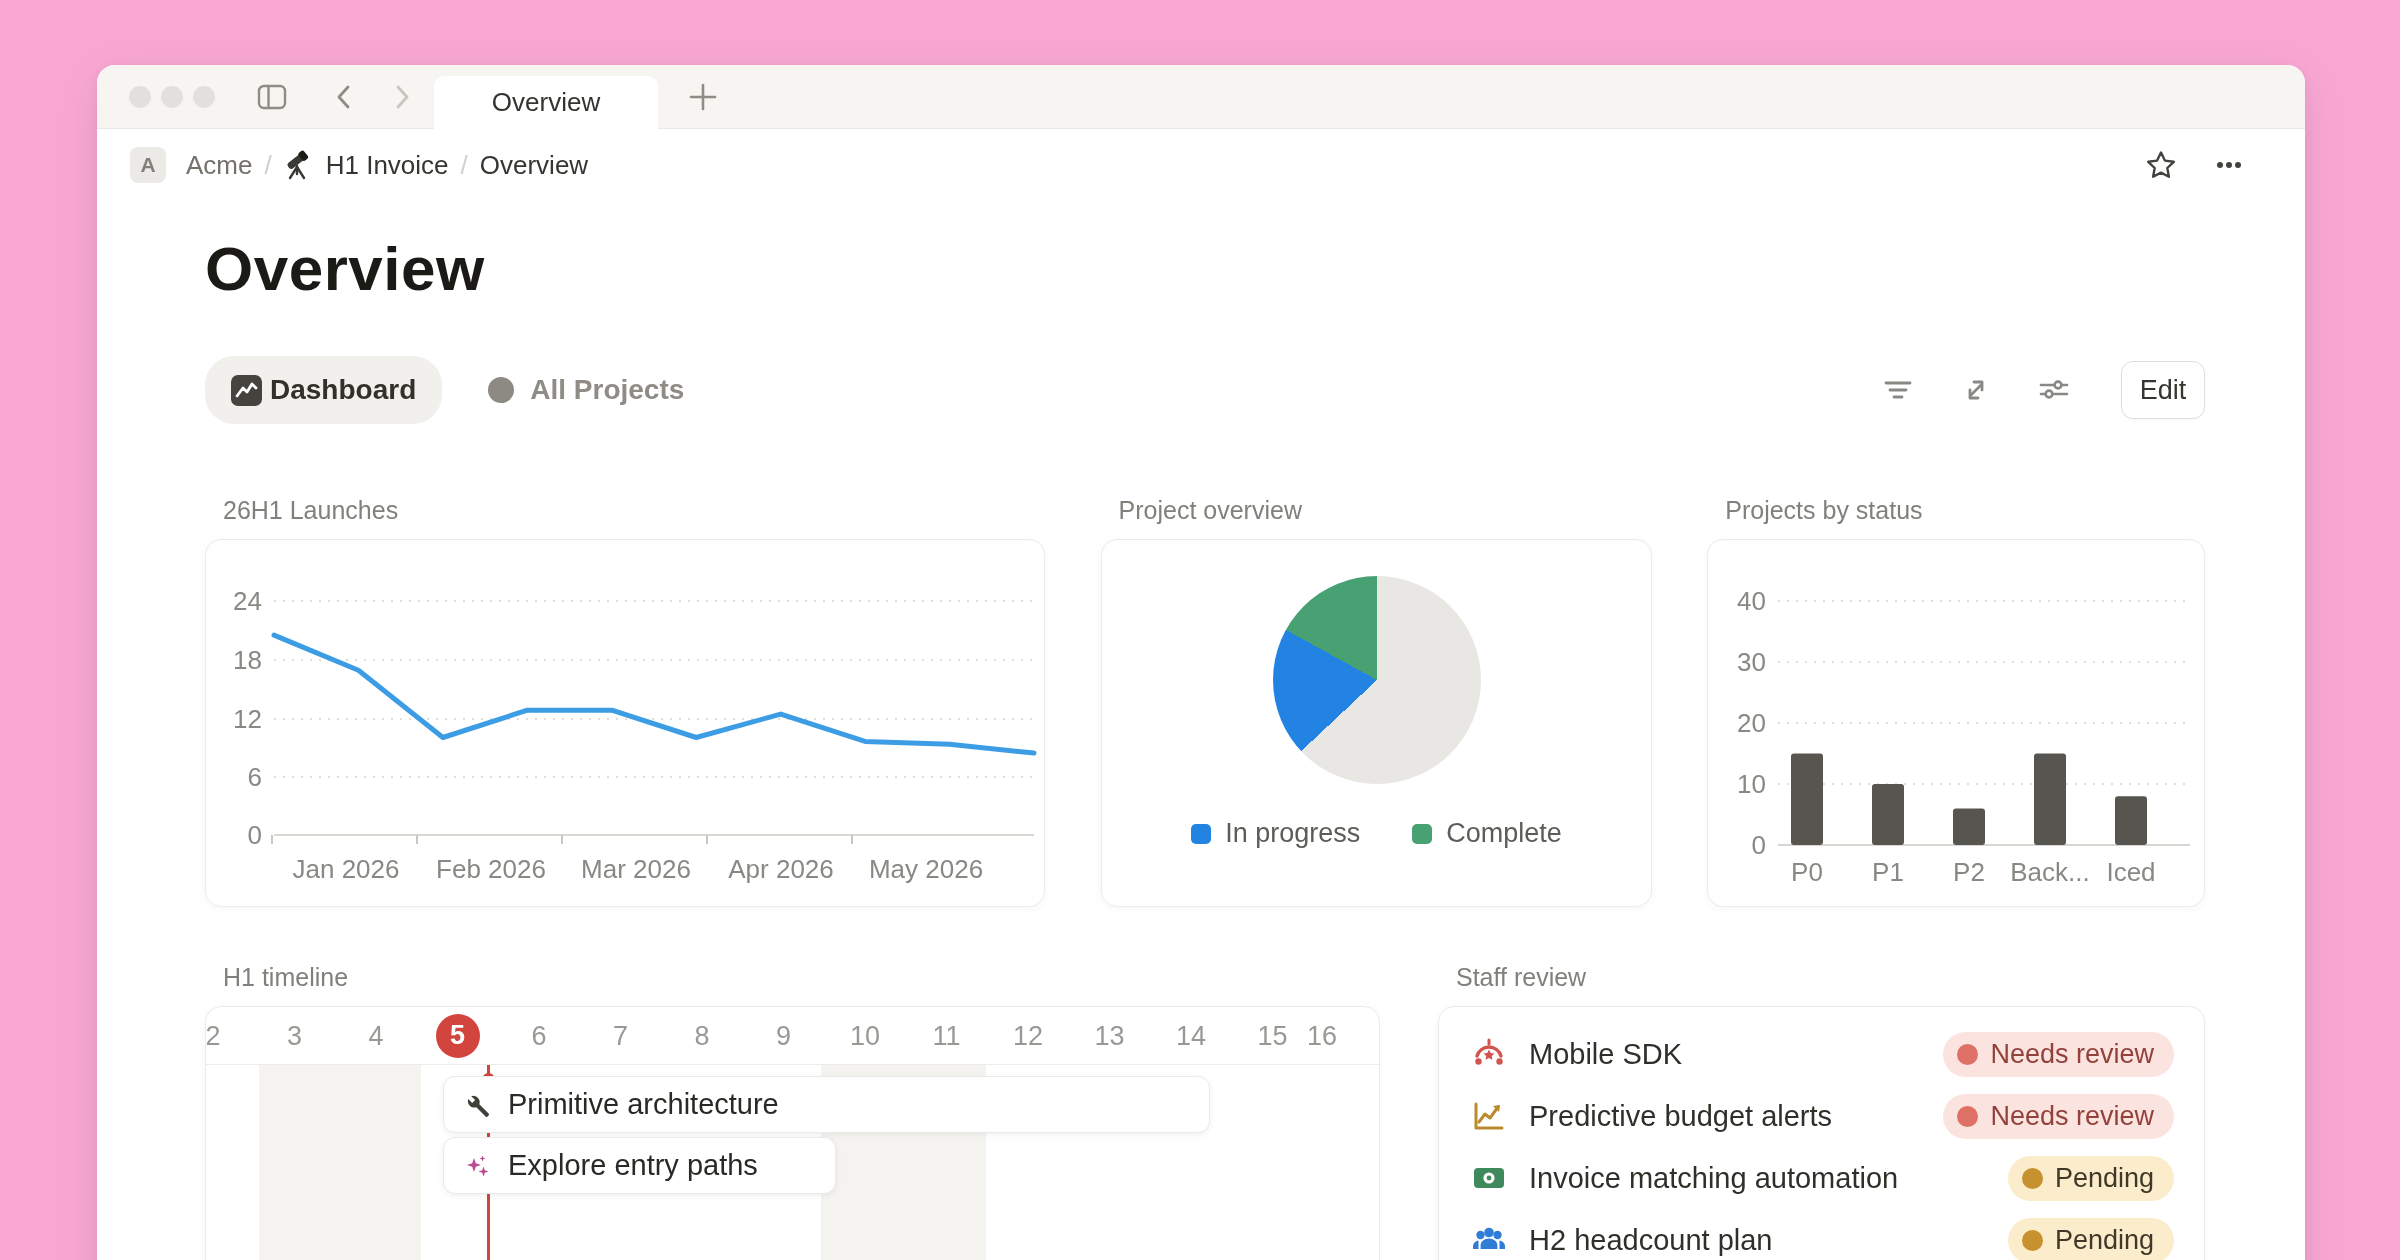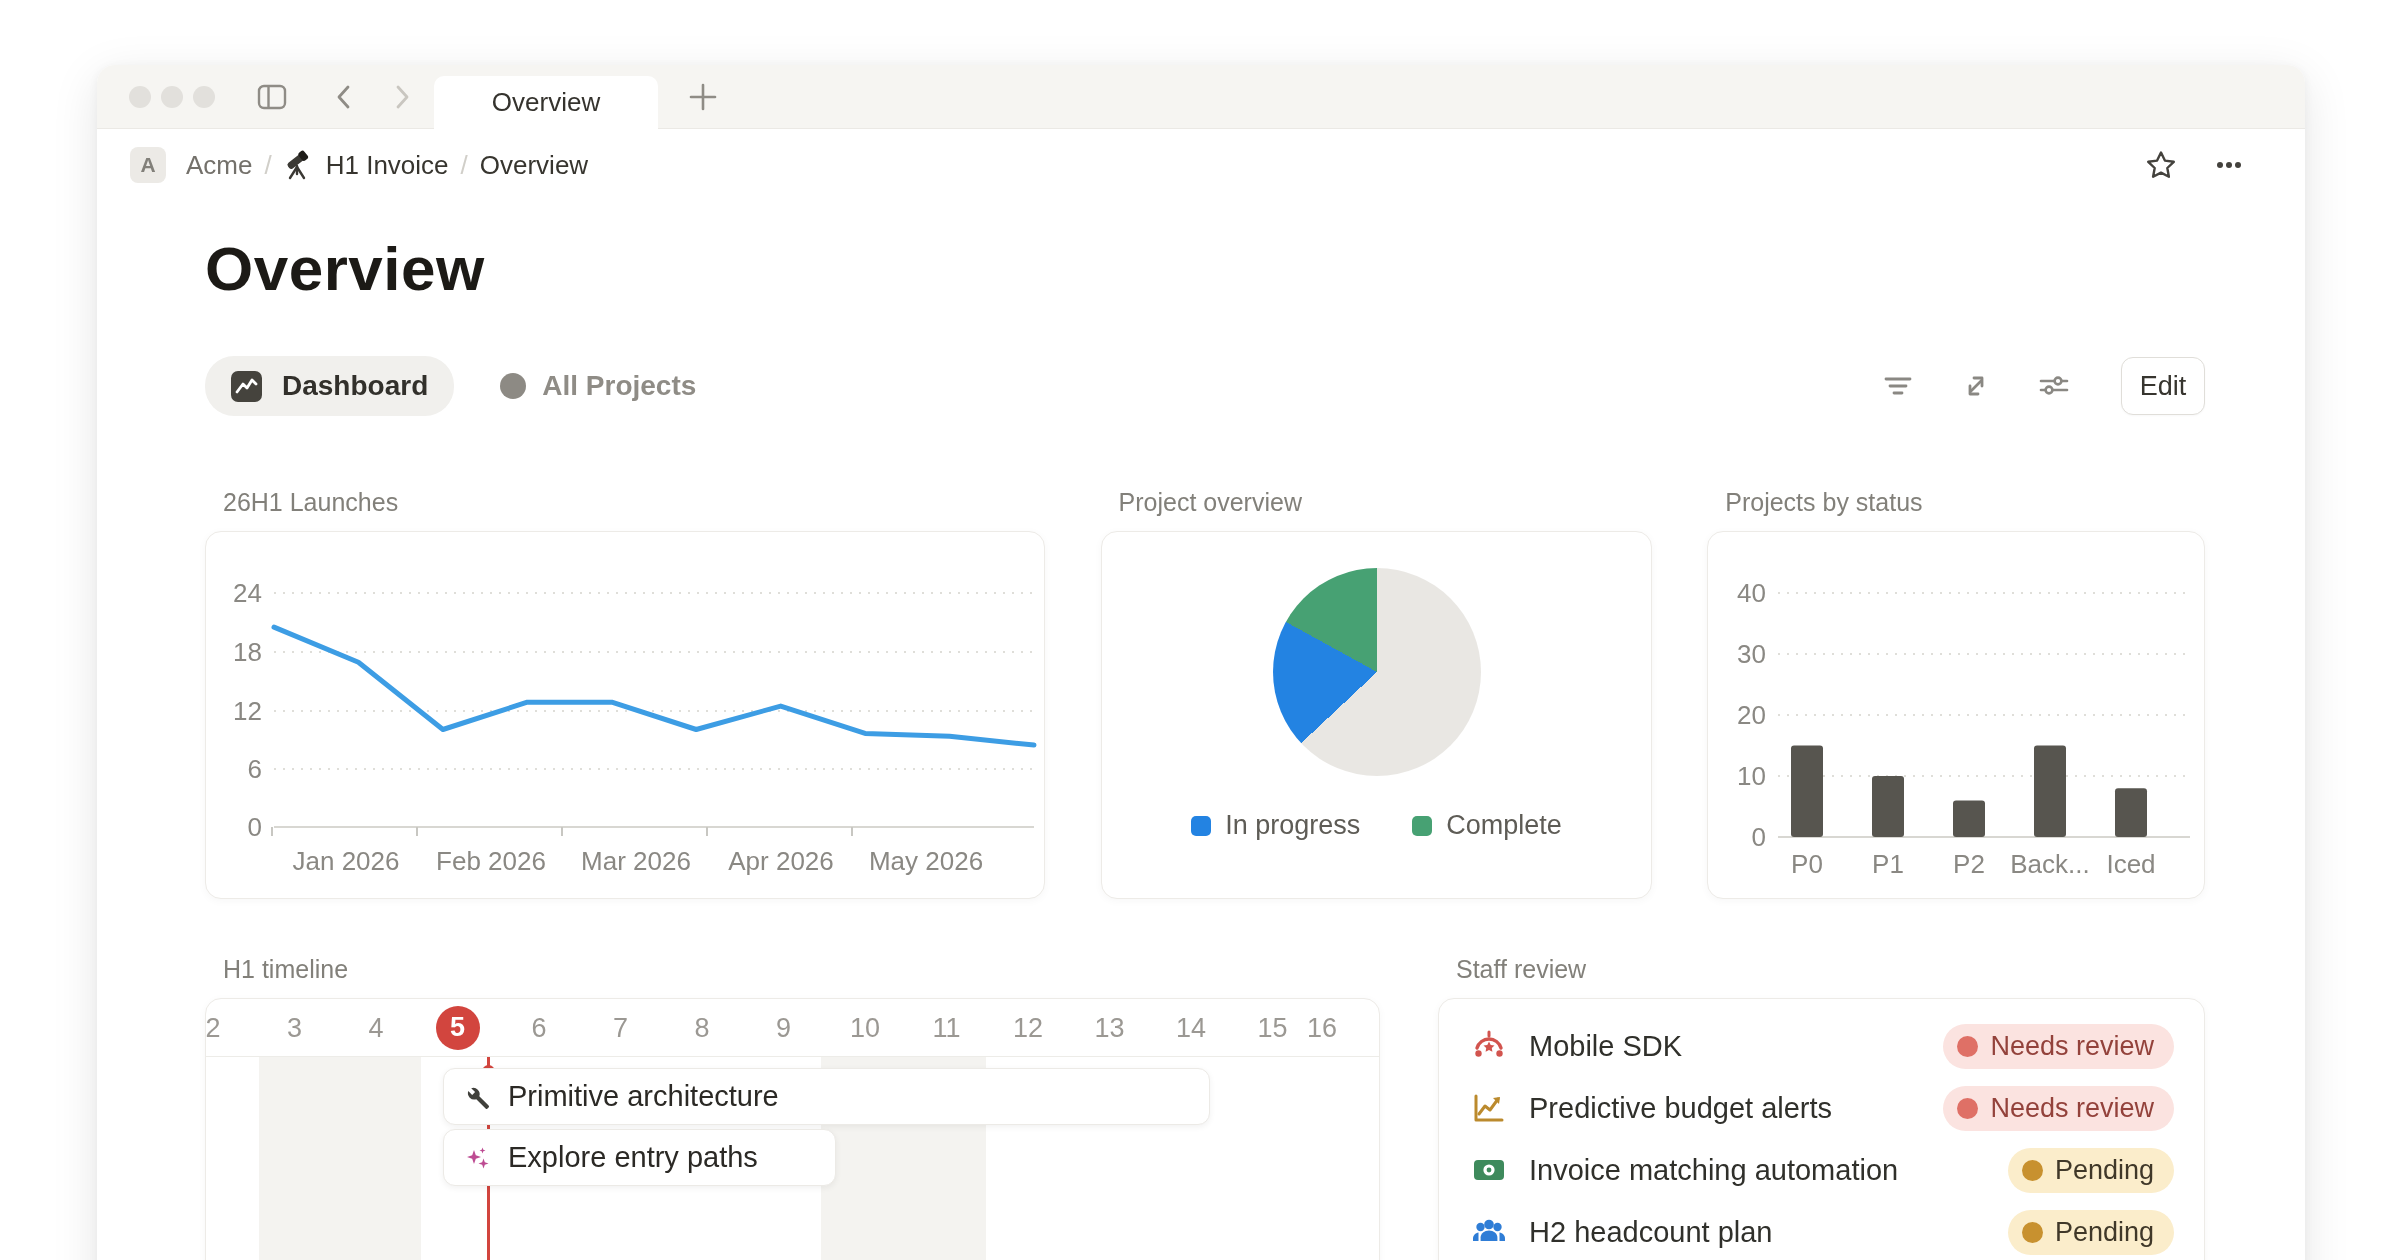--- a/index.html
+++ b/index.html
@@ -1,18 +1,18 @@
 <!DOCTYPE html>
 <html><head>
 <meta charset="utf-8">
 <style>
   * { margin:0; padding:0; box-sizing:border-box; }
   html,body { width:2400px; height:1260px; }
   body { font-family:"Liberation Sans","DejaVu Sans",sans-serif; background:#F1EEE7; overflow:hidden; }
-  .screen { position:relative; width:2400px; height:1260px; background:#ffffff; overflow:hidden; }
+  .screen { position:relative; width:2400px; height:1260px; background:#f9a8d4; overflow:hidden; }
 
   
   .app-window { position:absolute; left:97px; top:65px; width:2208px; height:1300px;
     background:#fff; border-radius:18px 18px 0 0; overflow:hidden;
     box-shadow:0 12px 48px rgba(0,0,0,.10), 0 2px 10px rgba(0,0,0,.05); }
 
   
   .titlebar { position:relative; height:64px; background:#F6F5F2; border-bottom:1px solid #EBE9E5; }
   .traffic { position:absolute; top:21px; width:22px; height:22px; border-radius:50%; background:#E2E0DC; }
   .t1{left:32px}.t2{left:64px}.t3{left:96px}
@@ -34,21 +34,21 @@
   .crumb-sep { font-size:26px; color:#D1CFC9; padding:0 4px; }
   .crumb-icon { width:30px; height:30px; margin:0 6px 0 6px; }
   .crumb-actions { position:absolute; right:60px; top:0; height:72px; display:flex; align-items:center; gap:36px; color:#37352F; }
   .crumb-actions .icn { width:32px; height:32px; }
 
   
   .content { padding:32px 100px 0 108px; }
   .page-title { font-size:62px; font-weight:700; color:#1C1A16; letter-spacing:.5px; }
 
   .views-row { margin-top:52px; display:flex; align-items:center; }
-  .view-pill { display:inline-flex; align-items:center; gap:20px; height:60px; padding:0 26px;
+  .view-pill { display:inline-flex; align-items:center; gap:8px; height:68px; padding:0 26px;
     border-radius:29px; background:#F1F0ED; cursor:pointer; }
   .view-pill-icon { width:31px; height:31px; background:#45433D; border-radius:7px; display:flex; align-items:center; justify-content:center; }
   .view-pill-label { font-size:28px; font-weight:600; color:#32302B; }
   .view-plain { display:inline-flex; align-items:center; gap:16px; margin-left:28px; height:58px; padding:0 18px; }
   .view-circle { width:26px; height:26px; border-radius:50%; background:#8D8A84; }
   .view-plain-label { font-size:28px; font-weight:600; color:#8F8C86; }
 
   .controls-right { margin-left:auto; display:flex; align-items:center; gap:44px; }
   .ctl-icon { width:34px; height:34px; color:#8A8883; }
   .edit-btn { width:84px; height:58px; border:1px solid #E0DED9; border-radius:12px; background:#fff;

